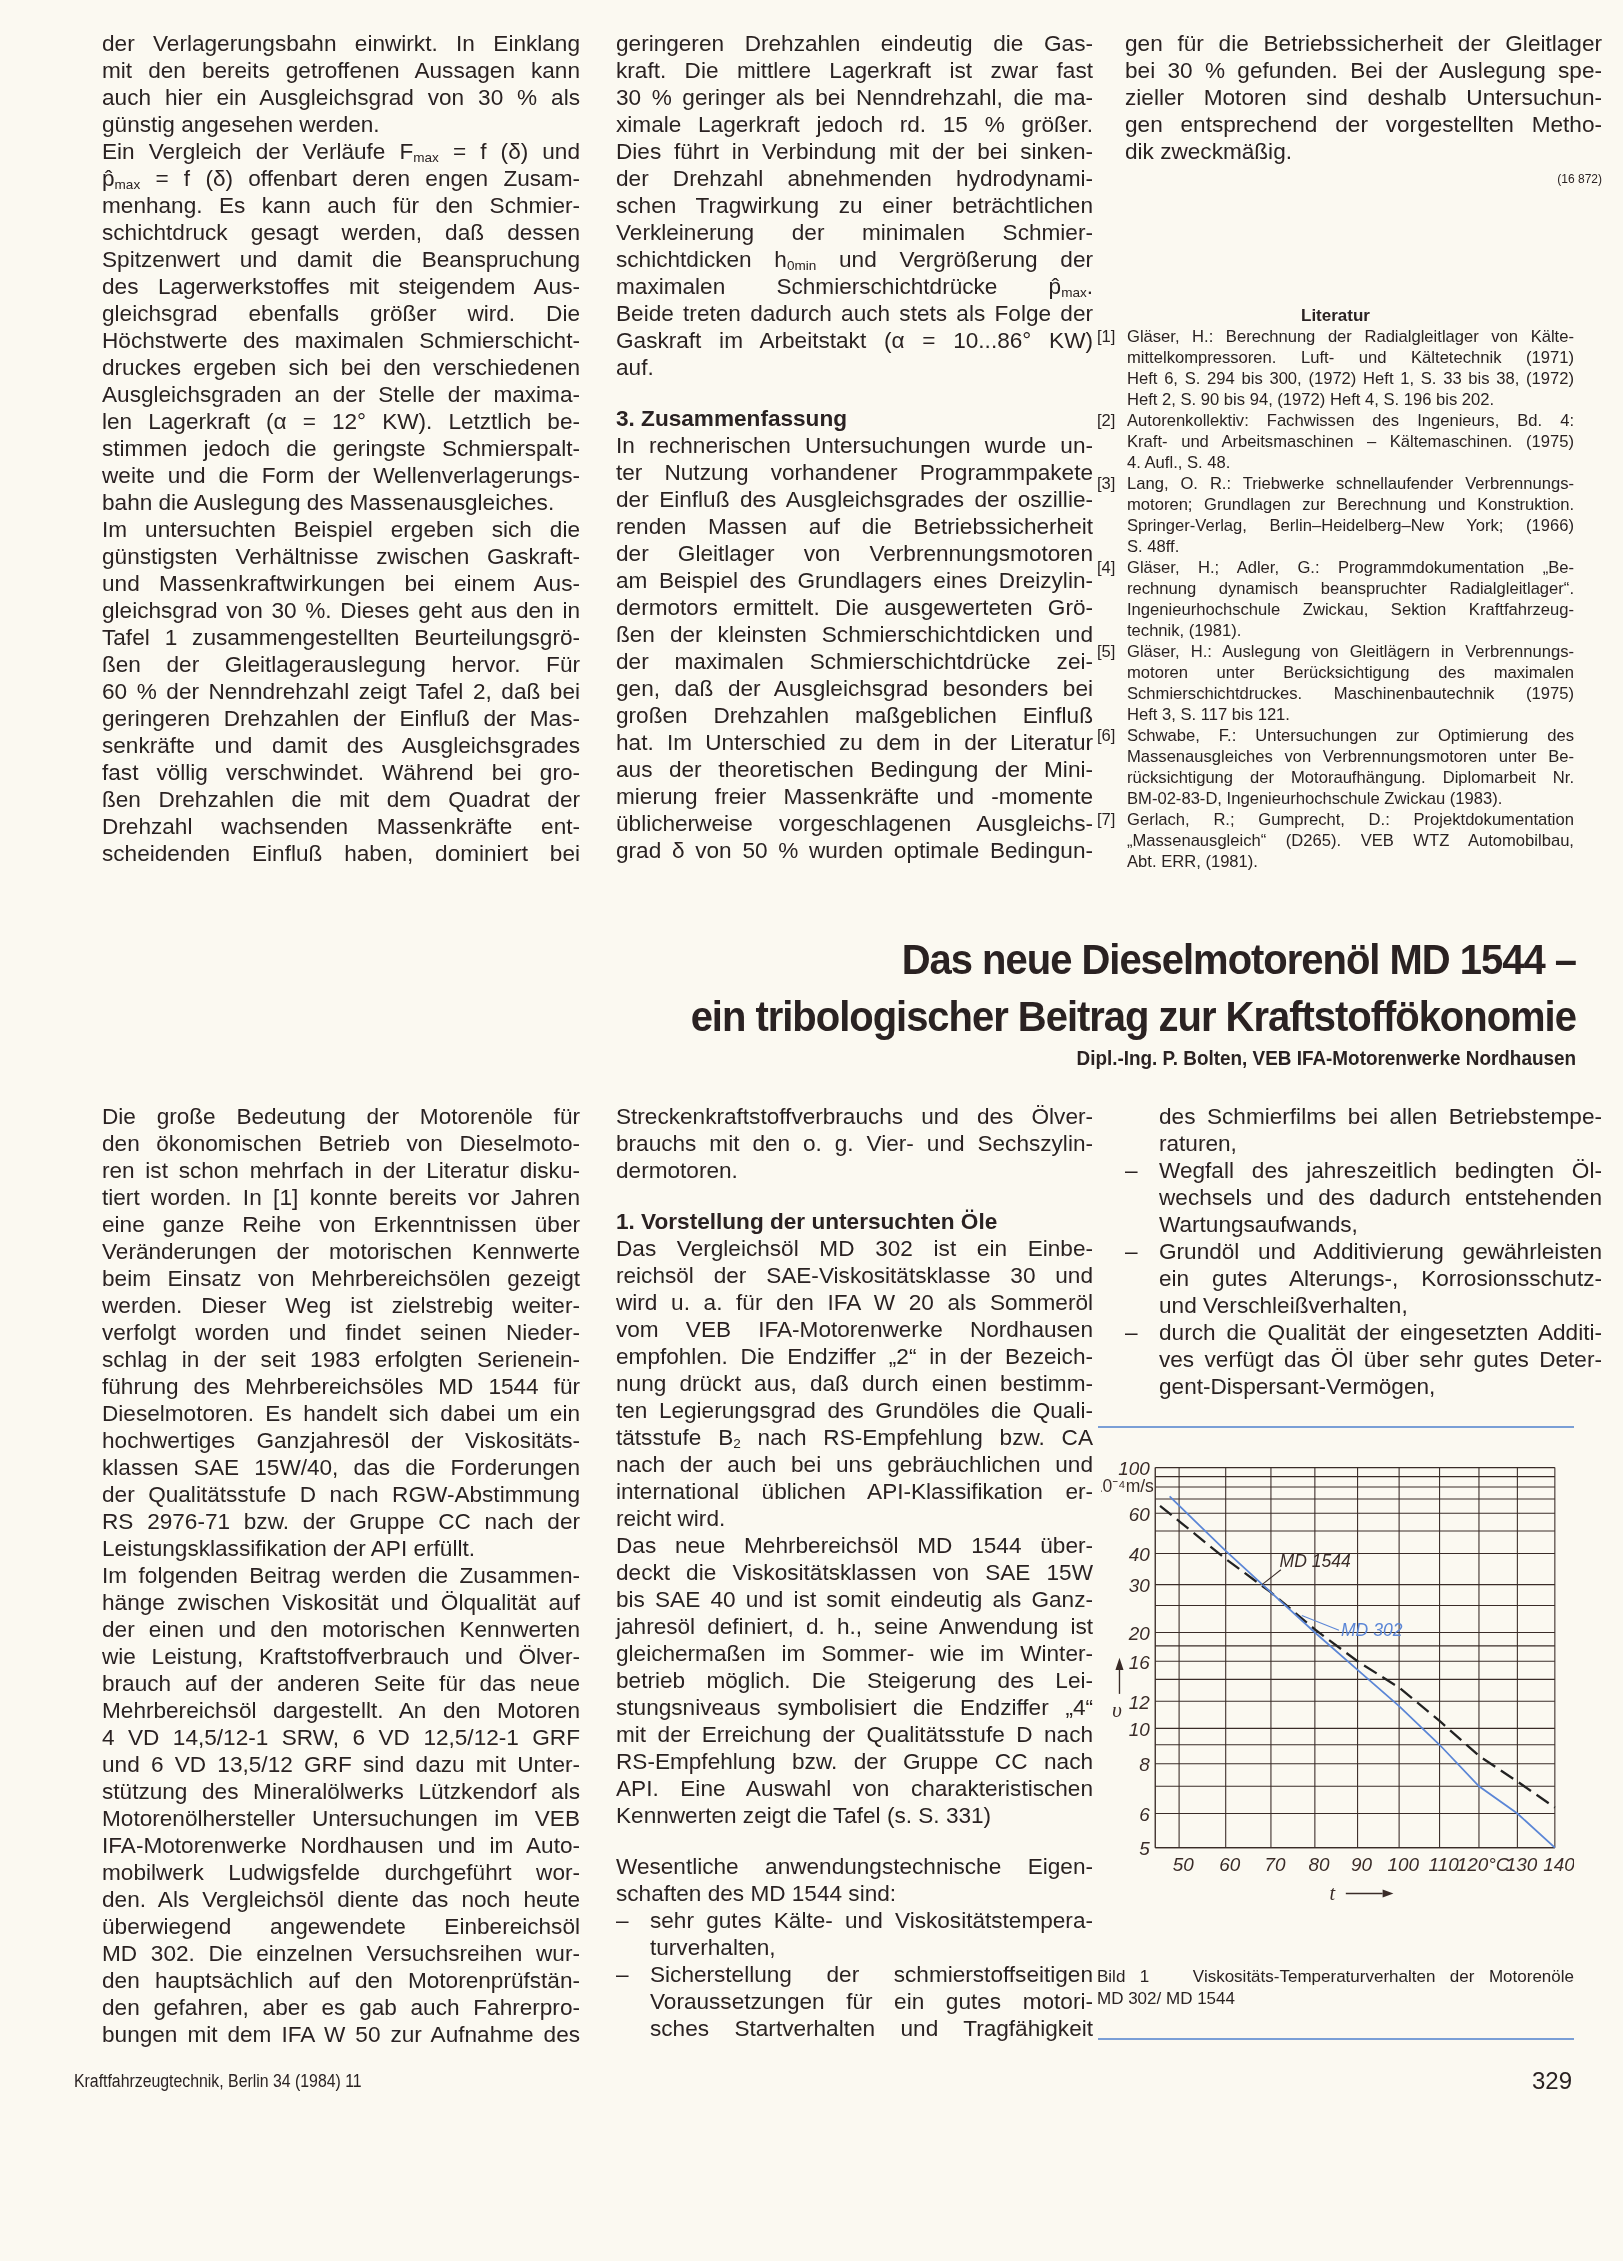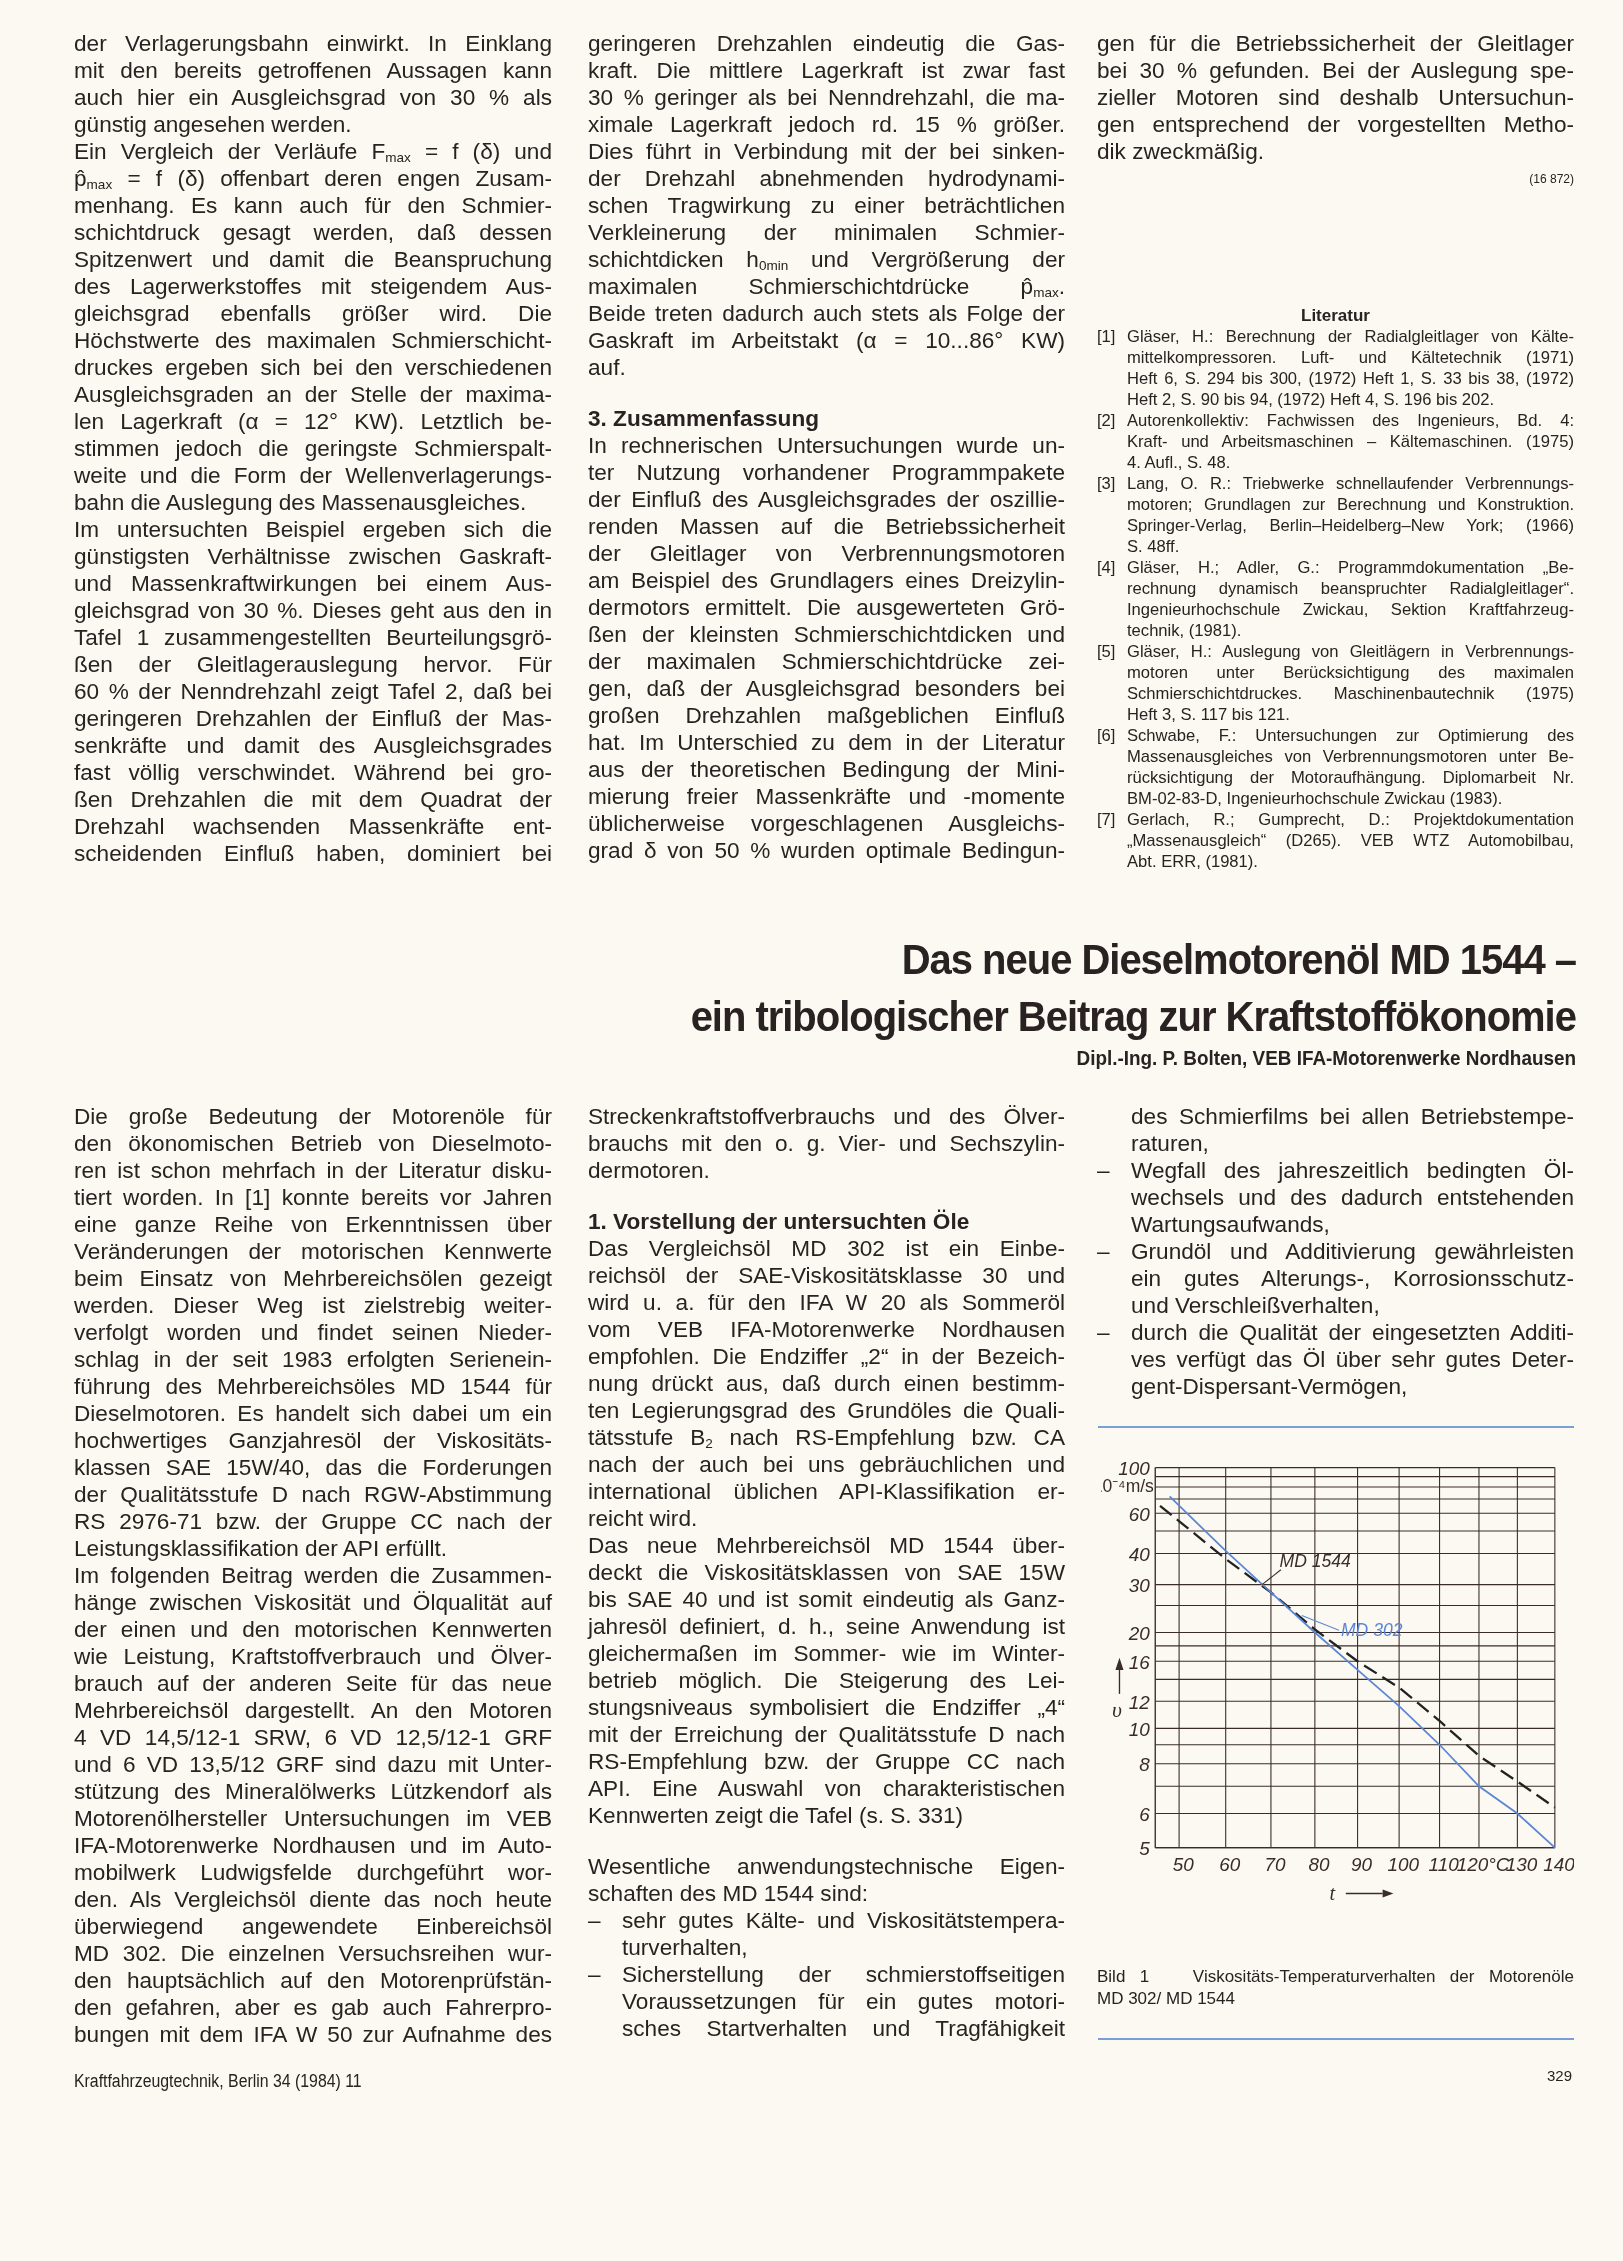--- a/index.html
+++ b/index.html
@@ -1,18 +1,18 @@
 <!DOCTYPE html>
 <html style="font-size:10.8px"><head>
 <meta charset="utf-8">
 <style>
   html, body { margin:0; padding:0; }
   body { width:1623px; height:2261px; background:#fbf9f1; position:relative; overflow:hidden;
          font-family:"Liberation Sans", sans-serif; color:#2a2222; }
-  .col { position:absolute; font-size:22.6px; line-height:27px; text-align:justify; }
+  .col { position:absolute; font-size:22.6px; line-height:27px; text-align:justify;margin-left:28px; }
   .col .ln { display:block; text-align:justify; text-align-last:justify; white-space:nowrap; height:27px; }
   .col .ln.last { text-align-last:left; }
   .h2 { font-weight:bold; display:block; height:27px; }
   sub { font-size:60%; line-height:0; vertical-align:-0.25em; }
   #c1 { left:74px; top:30px; width:478px; }
   #c2 { left:588px; top:30px; width:477px; }
   #c3 { left:1097px; top:30px; width:477px; }
   #c4 { left:74px; top:1103px; width:478px; }
   #c5 { left:588px; top:1103px; width:477px; }
   #c6 { left:1097px; top:1103px; width:477px; }
@@ -22,21 +22,21 @@
   .refs .item .num { position:absolute; left:0; top:0; }
   .refs .item .ln { display:block; white-space:nowrap; text-align:justify; text-align-last:justify; height:21px; }
   .refs .item .ln.last { text-align-last:left; }
   .headline { position:absolute; right:47px; top:931px; text-align:right; font-weight:bold;
               font-size:43px; line-height:57px; color:#2a2222; letter-spacing:-1.1px;
               font-family:"Liberation Sans", sans-serif; transform:scaleX(0.93); transform-origin:right top; }
   .author { position:absolute; right:47px; top:1046px; font-weight:bold; font-size:21px; transform:scaleX(0.9); transform-origin:right top; }
   .bullet { position:relative; padding-left:34px; }
   .bullet .dash { position:absolute; left:0; top:0; }
   .footer-l { position:absolute; left:74px; top:2071px; font-size:18px; transform:scaleX(0.88); transform-origin:left top; }
-  .footer-r { position:absolute; right:51px; top:2067px; font-size:15px; }
+  .footer-r { position:absolute; right:51px; top:2067px; font-size:24px; }
   .caption { position:absolute; left:1097px; top:1966px; width:477px; font-size:17px; line-height:21.6px; }
   .caption .ln { display:block; white-space:nowrap; text-align:justify; text-align-last:justify; }
   .caption .ln.last { text-align-last:left; }
   .caption b { font-weight:normal; }
   #chart { position:absolute; left:1101px; top:1446px; }
   .blue-rule { position:absolute; left:1098px; width:476px; height:2px; background:#7a9fd6; }
 </style>
 </head>
 <body>
 

